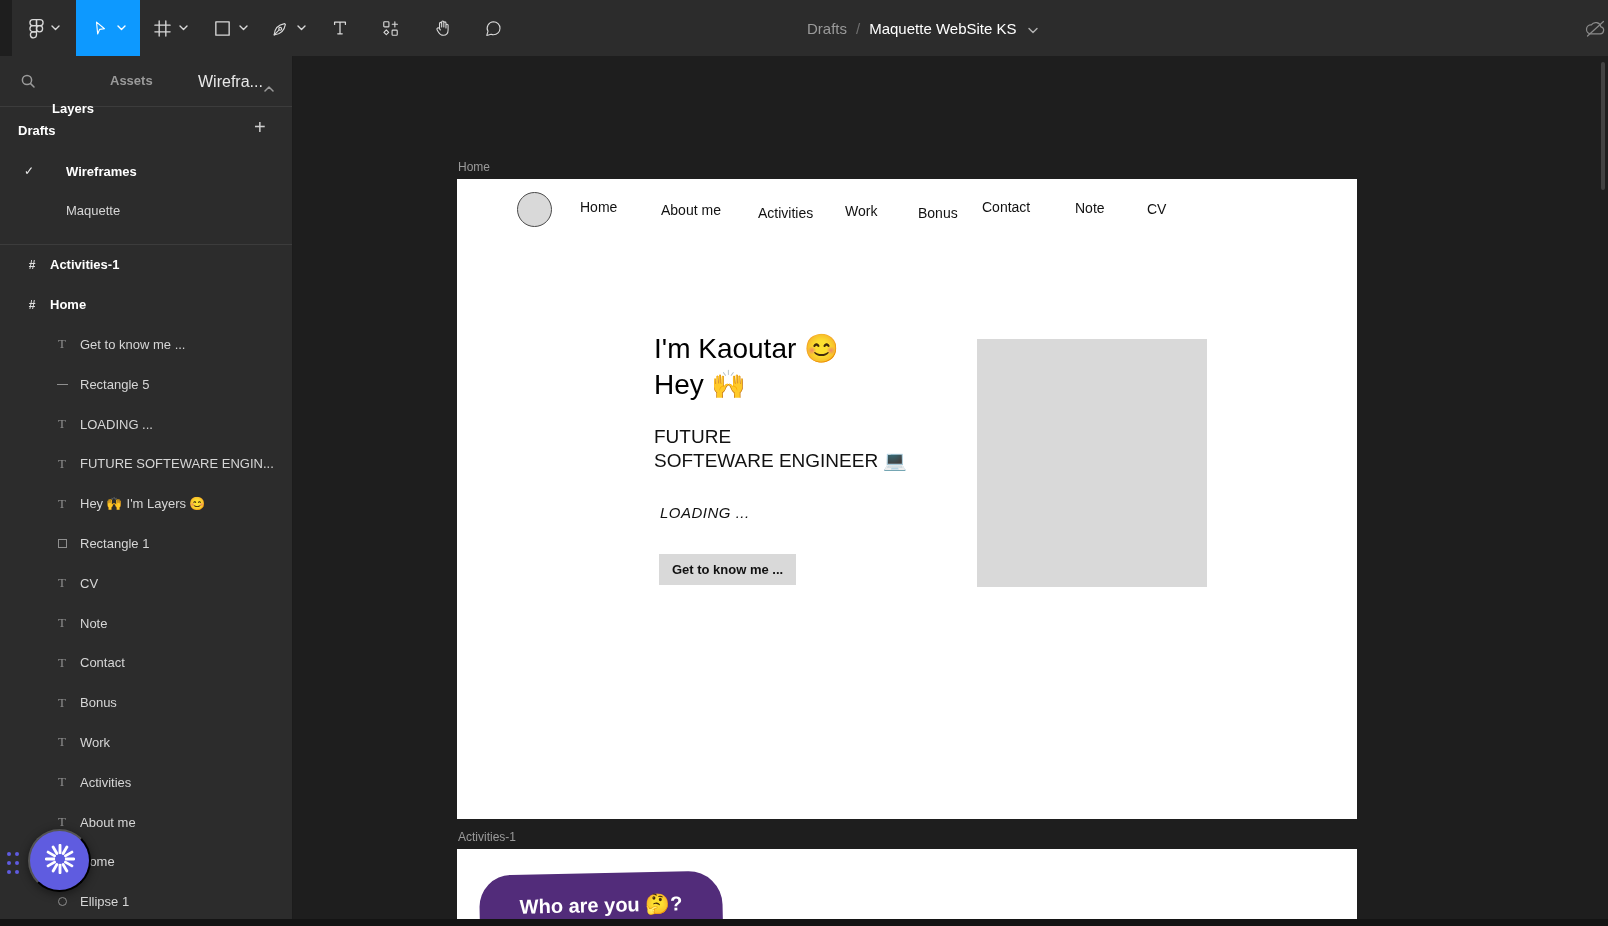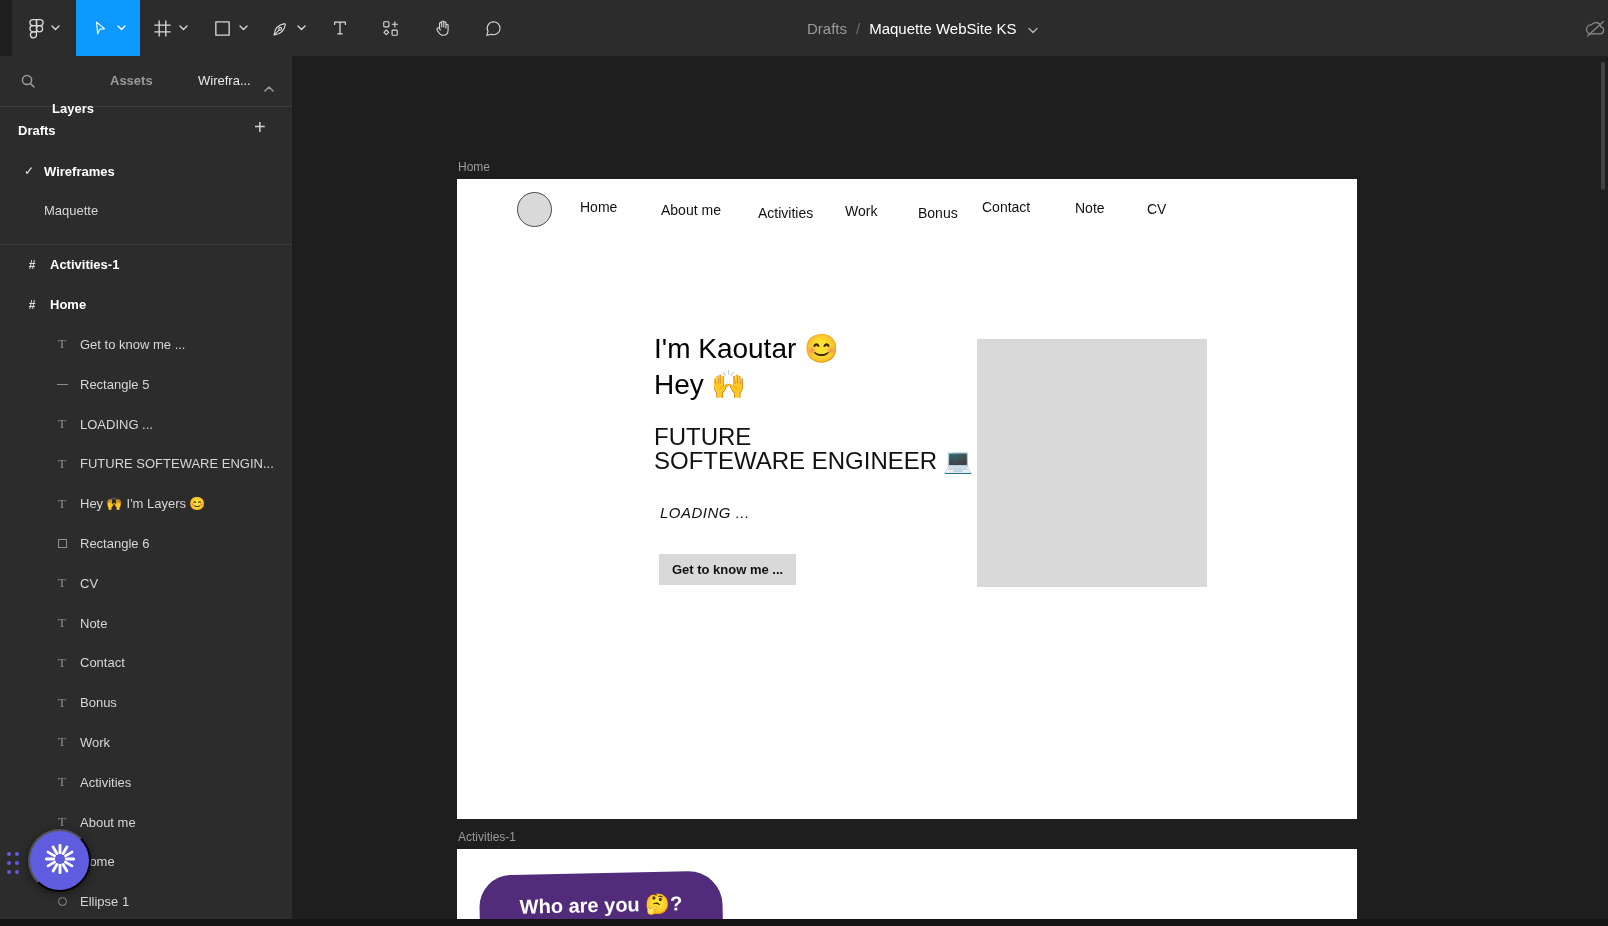--- a/index.html
+++ b/index.html
@@ -31,30 +31,30 @@
   .offline svg{stroke:#8a8a8a;}
 
   
   .sidebar{position:absolute;left:0;top:56px;width:293px;height:870px;background:#2c2c2c;z-index:30;border-right:1px solid rgba(0,0,0,.35);}
   .panel-head{position:relative;height:51px;border-bottom:1px solid rgba(255,255,255,.08);}
   .search-ic{position:absolute;left:20px;top:17px;}
   .search-ic svg{stroke:#9b9b9b;fill:none;stroke-width:1.5;stroke-linecap:round;}
   .tab{position:absolute;top:17px;font-size:13px;cursor:pointer;}
   .tab-layers{left:52px;color:#fff;font-weight:700;margin-top:28px;}
   .tab-assets{left:110px;color:#9b9b9b;font-weight:600;}
-  .page-sel{position:absolute;left:198px;top:17px;font-size:13px;color:#e8e8e8;cursor:pointer;}
+  .page-sel{position:absolute;left:198px;top:17px;font-size:16px;color:#e8e8e8;cursor:pointer;}
   .collapse-chev{position:absolute;left:264px;top:22px;cursor:pointer;}
   .collapse-chev svg{stroke:#9b9b9b;fill:none;stroke-width:1.5;stroke-linecap:round;stroke-linejoin:round;}
   .pages-head{position:absolute;left:18px;top:67px;font-size:13px;font-weight:700;color:#fff;}
   .pages-add{position:absolute;left:254px;top:61px;font-size:20px;font-weight:400;color:#cfcfcf;cursor:pointer;line-height:1;}
   .page-row{position:absolute;left:0;width:100%;height:30px;display:flex;align-items:center;cursor:pointer;}
   .pr-1{top:100px;}
   .pr-2{top:139px;}
   .page-check{width:14px;margin-left:24px;color:#e8e8e8;font-size:12px;}
-  .page-name{margin-left:6px;font-size:13px;color:#d6d6d6;}
+  .page-name{margin-left:28px;font-size:13px;color:#d6d6d6;}
   .page-row.selected .page-name{color:#fff;font-weight:700;}
   .pages-divider{position:absolute;left:0;top:188px;width:100%;height:1px;background:rgba(255,255,255,.08);}
   .layers{position:absolute;left:0;top:189px;width:100%;}
   .lrow{height:39.8px;display:flex;align-items:center;gap:11px;padding-left:55px;font-size:13px;color:#d6d6d6;cursor:pointer;white-space:nowrap;}
   .lrow.framerow{padding-left:25px;}
   .lrow.framerow .lname{font-weight:700;color:#fff;}
   .licon{width:14px;flex:none;display:flex;align-items:center;justify-content:center;color:#8f8f8f;font-size:12px;}
   .framerow .licon{color:#dedede;font-weight:700;}
   .icon-text-glyph{font-family:"Liberation Serif",serif;font-size:13px;color:#8f8f8f;}
   .icon-rect-shape{width:9px;height:9px;border:1.3px solid #8f8f8f;}
@@ -64,21 +64,21 @@
   
   .frame-label{position:absolute;font-size:12px;color:#9a9a9a;z-index:5;cursor:pointer;white-space:nowrap;}
   .fl-home{left:458px;top:160px;}
   .fl-act{left:458px;top:830px;}
   .design-frame{position:absolute;background:#fff;z-index:4;}
   .home-frame{left:457px;top:179px;width:900px;height:640px;}
   .activities-frame{left:457px;top:849px;width:900px;height:77px;overflow:hidden;}
   .nav-avatar{position:absolute;left:60px;top:13px;width:35px;height:35px;border-radius:50%;background:#d9d9d9;border:1px solid #4a4a4a;}
   .nav-item{position:absolute;font-size:14px;color:#111;white-space:nowrap;}
   .hero{position:absolute;left:197px;top:152px;font-size:28px;line-height:36px;color:#000;}
-  .subtitle{position:absolute;left:197px;top:246px;font-size:24px;line-height:24px;color:#111;}
+  .subtitle{position:absolute;left:197px;top:246px;font-size:19px;line-height:24px;color:#111;}
   .loading{position:absolute;left:203px;top:325px;font-size:15px;font-style:italic;color:#111;letter-spacing:.5px;}
   .cta{position:absolute;left:202px;top:375px;width:137px;height:31px;background:#d9d9d9;display:flex;align-items:center;justify-content:center;font-size:13px;font-weight:700;color:#111;cursor:pointer;white-space:nowrap;}
   .img-ph{position:absolute;left:520px;top:160px;width:230px;height:248px;background:#d9d9d9;}
   .q-shape{position:absolute;left:23px;top:24px;width:243px;height:110px;background:#522c7a;border-radius:32px 34px 40px 40px;transform:rotate(-1.2deg);display:flex;justify-content:center;}
   .q-text{margin-top:20px;font-size:20px;font-weight:700;color:#fff;white-space:nowrap;}
 
   
   .bottom-strip{position:absolute;left:0;top:919px;width:1608px;height:7px;background:#141414;z-index:60;}
   .fab{position:absolute;left:28px;top:829px;width:63px;height:63px;border-radius:50%;background:#5f5ce0;display:flex;align-items:center;justify-content:center;z-index:35;box-shadow:0 2px 10px rgba(0,0,0,.45);cursor:pointer;}
   .fab svg{stroke:#fff;stroke-width:2.3;stroke-linecap:round;fill:none;}
@@ -267,21 +267,21 @@
       <span class="lname">FUTURE SOFTEWARE ENGIN...</span>
     </div>
     <div class="lrow">
       <span class="licon icon-text-glyph">T</span>
       <span class="lname">Hey 🙌 I'm Layers 😊</span>
     </div>
     <div class="lrow">
       <span class="licon">
           <i class="icon-rect-shape"></i>
         </span>
-      <span class="lname">Rectangle 6</span>
+      <span class="lname">Rectangle 1</span>
     </div>
     <div class="lrow">
       <span class="licon icon-text-glyph">T</span>
       <span class="lname">CV</span>
     </div>
     <div class="lrow">
       <span class="licon icon-text-glyph">T</span>
       <span class="lname">Note</span>
     </div>
     <div class="lrow">

